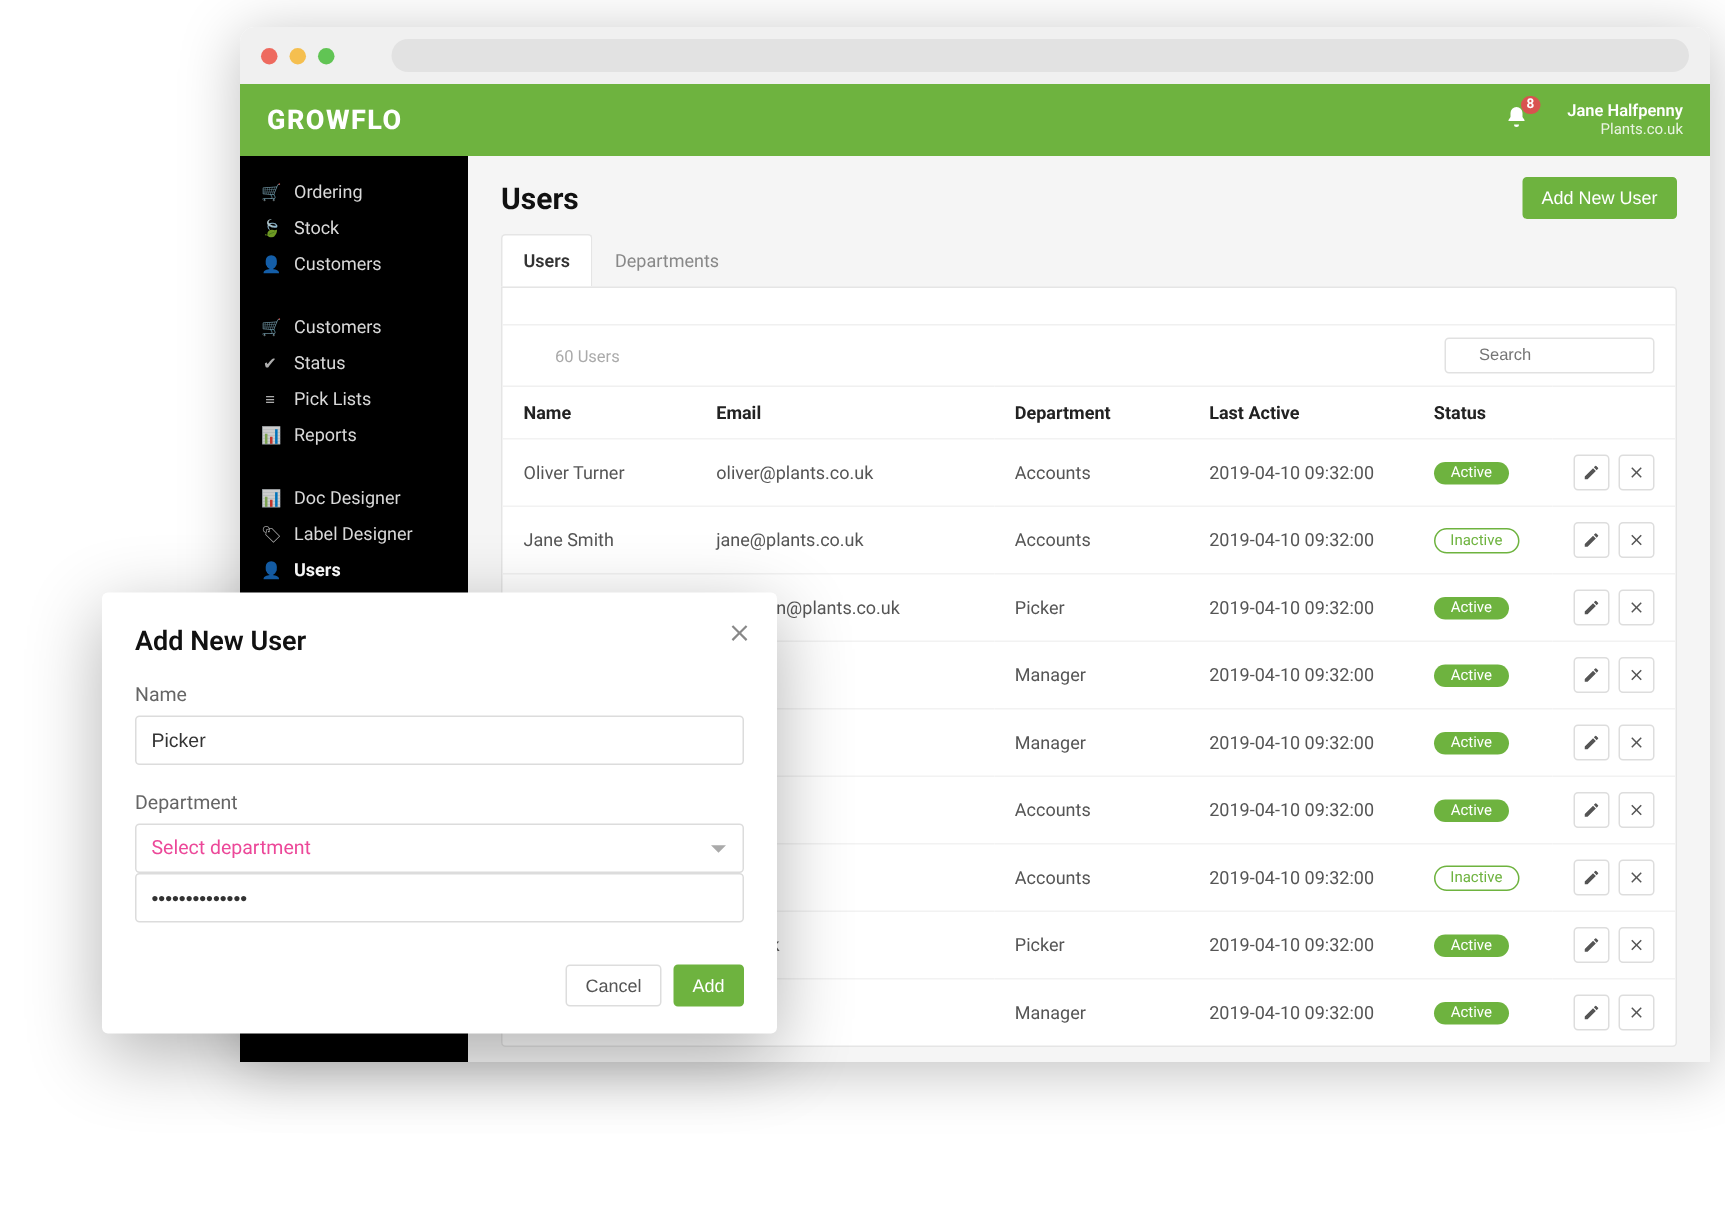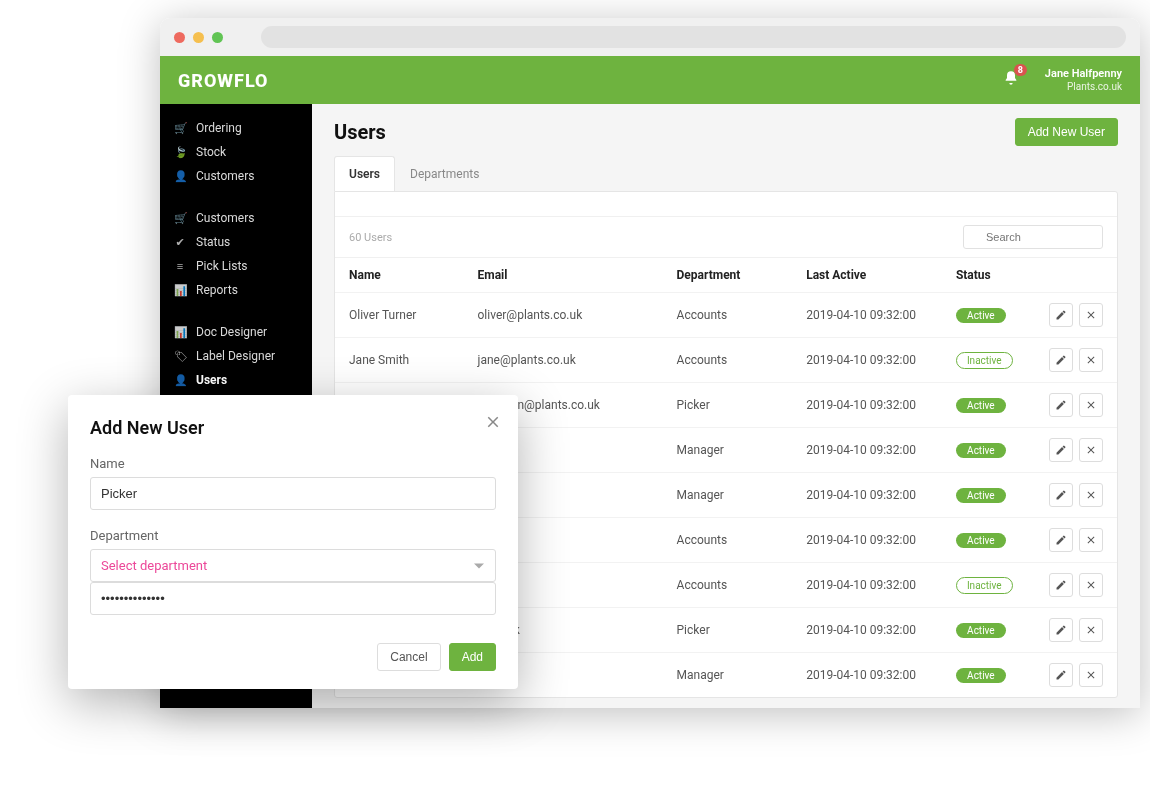--- a/index.html
+++ b/index.html
@@ -133,21 +133,21 @@
   }
   .filter::after {
     content:""; position:absolute; right:8px; top:50%;
     border:4px solid transparent; border-top-color:#999; transform:translateY(-25%);
   }
   .toolbar2 {
     display:flex; align-items:center; padding:8px 14px;
     border-top:1px solid #f0f0f0;
     font-size:11px; color:#aaa;
   }
-  .toolbar2 .count { flex:1; }
+  .toolbar2 .count { flex:1;margin-left:21px; }
   .search {
     border:1px solid #e1e1e1; border-radius:3px;
     font-size:11px; color:#999; padding:5px 8px 5px 22px;
     width:140px; position:relative; background:#fff;
   }
   .searchwrap { position:relative; }
   .searchwrap svg { position:absolute; left:6px; top:50%; transform:translateY(-50%); width:11px;height:11px; fill:#bbb;}
 
   table.users {
     width:100%; border-collapse:collapse; font-size:12px; color:#444;

